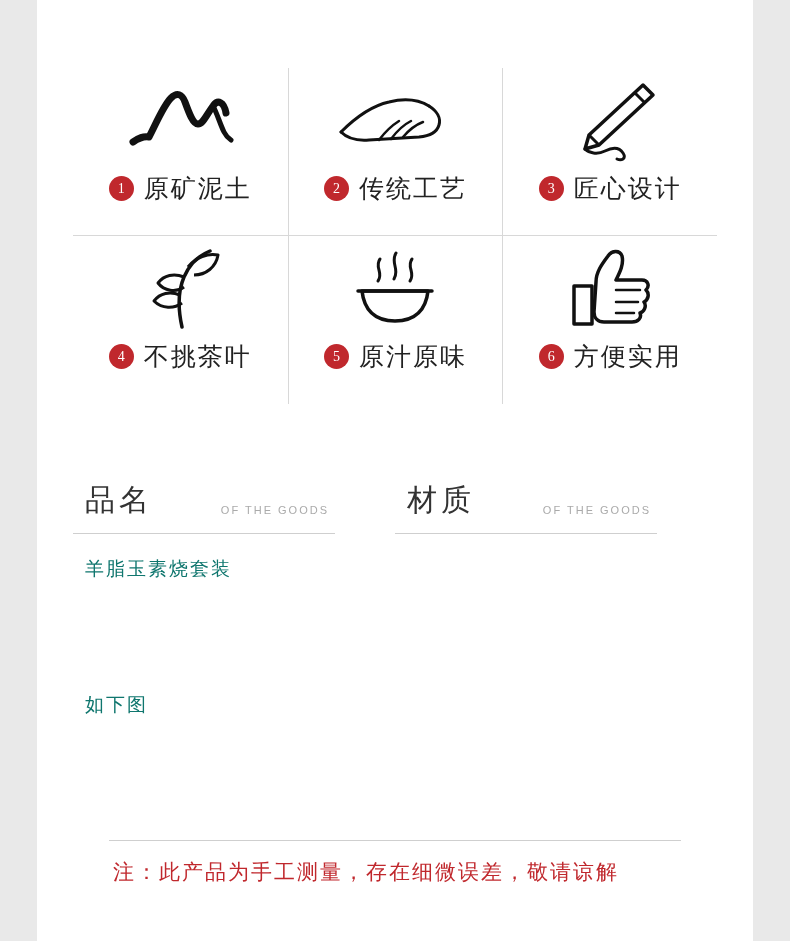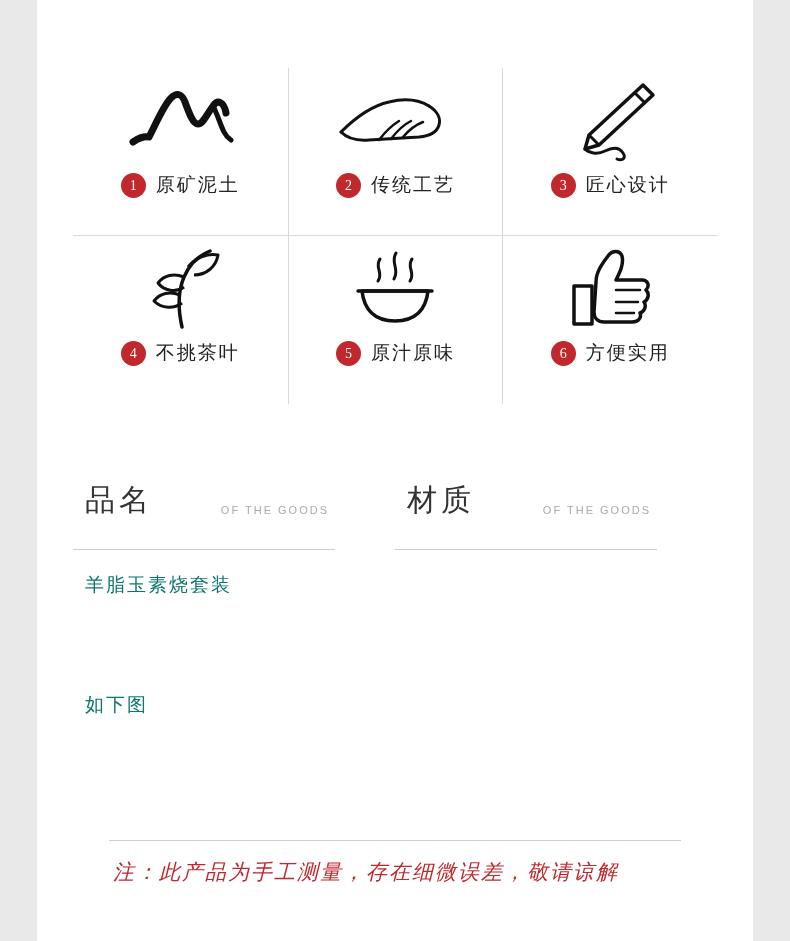--- a/index.html
+++ b/index.html
@@ -64,21 +64,21 @@
     border-radius: 50%;
     background: #c0282d;
     color: #fff;
     font-size: 14px;
     line-height: 25px;
     text-align: center;
     font-family: "Liberation Serif", serif;
     flex: none;
   }
   .feature-text {
-    font-size: 19px;
+    font-size: 25px;
     color: #222;
     letter-spacing: 2px;
     font-family: "Liberation Sans", sans-serif;
   }
 
   
   .specs {
     position: absolute;
     left: 36px;
     top: 480px;
@@ -89,21 +89,21 @@
   .spec {
     width: 50%;
     box-sizing: border-box;
     height: 190px;
     padding-right: 60px;
   }
   .spec-head {
     display: flex;
     align-items: flex-end;
     justify-content: space-between;
-    padding: 0 6px 28px 12px;
+    padding: 0 6px 12px 12px;
     border-bottom: 1px solid #cfcfcf;
   }
   .spec-title {
     font-size: 30px;
     color: #333;
     letter-spacing: 4px;
     font-family: "Liberation Sans", sans-serif;
   }
   .spec-sub {
     font-size: 11px;
@@ -132,21 +132,20 @@
   .note {
     position: absolute;
     left: 0;
     top: 858px;
     width: 658px;
     text-align: center;
     color: #c0282d;
     font-size: 21px;
     letter-spacing: 2px;
     font-family: "Liberation Sans", sans-serif;
-    font-style: italic;
   }
 </style>
 </head>
 <body>
 
 <div class="page">
 
   <div class="features">
 
     <div class="feature row-0 col-0">

